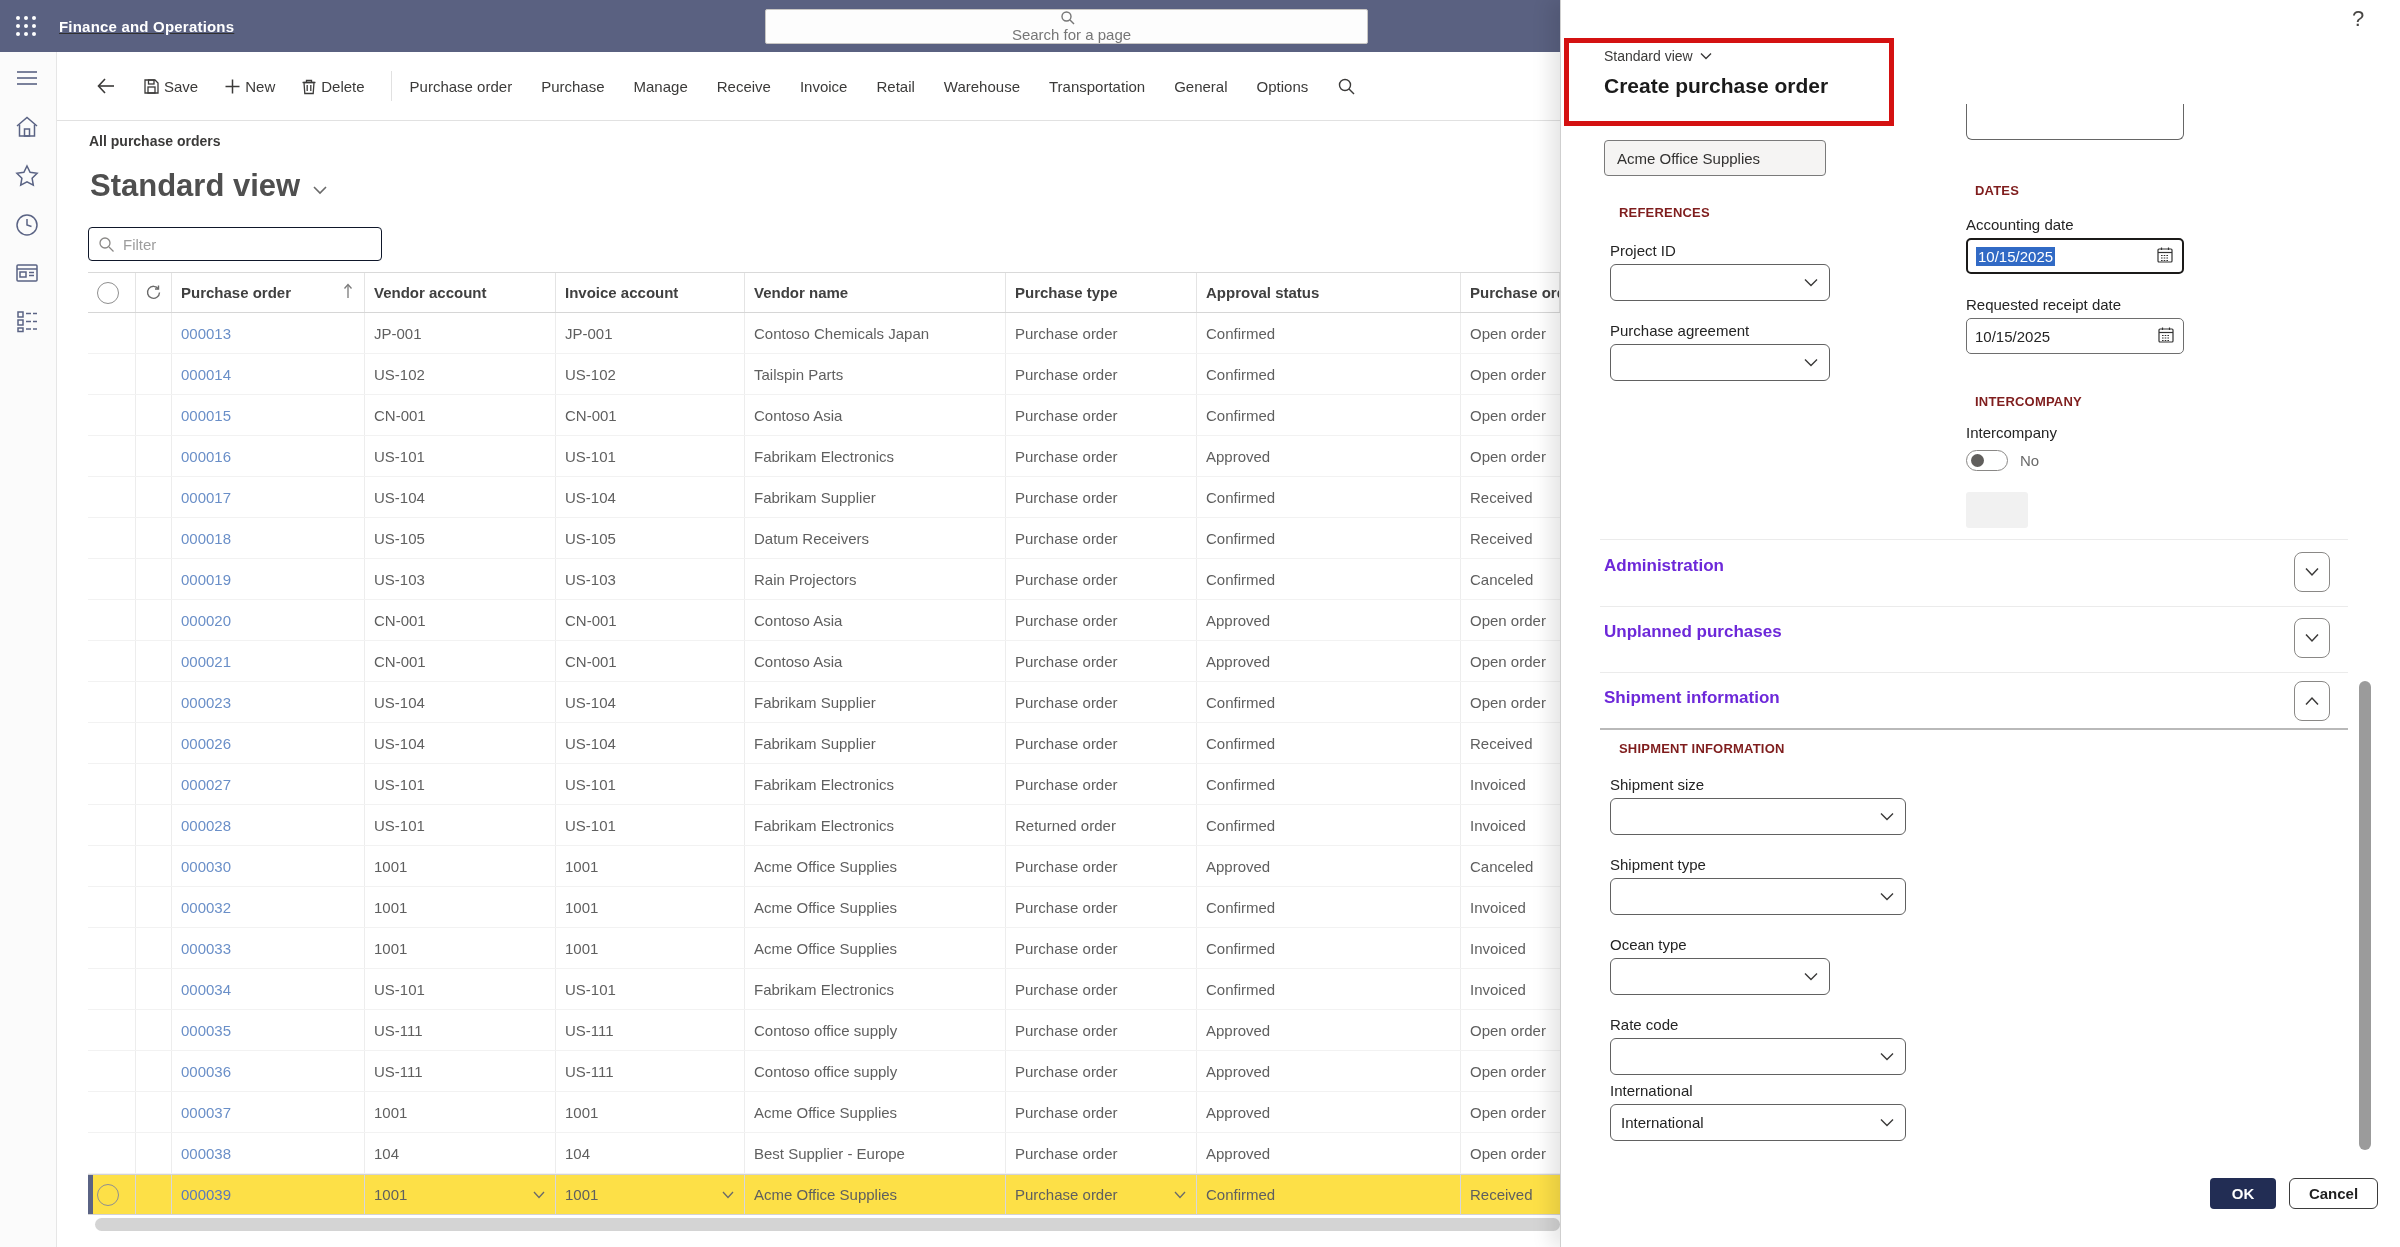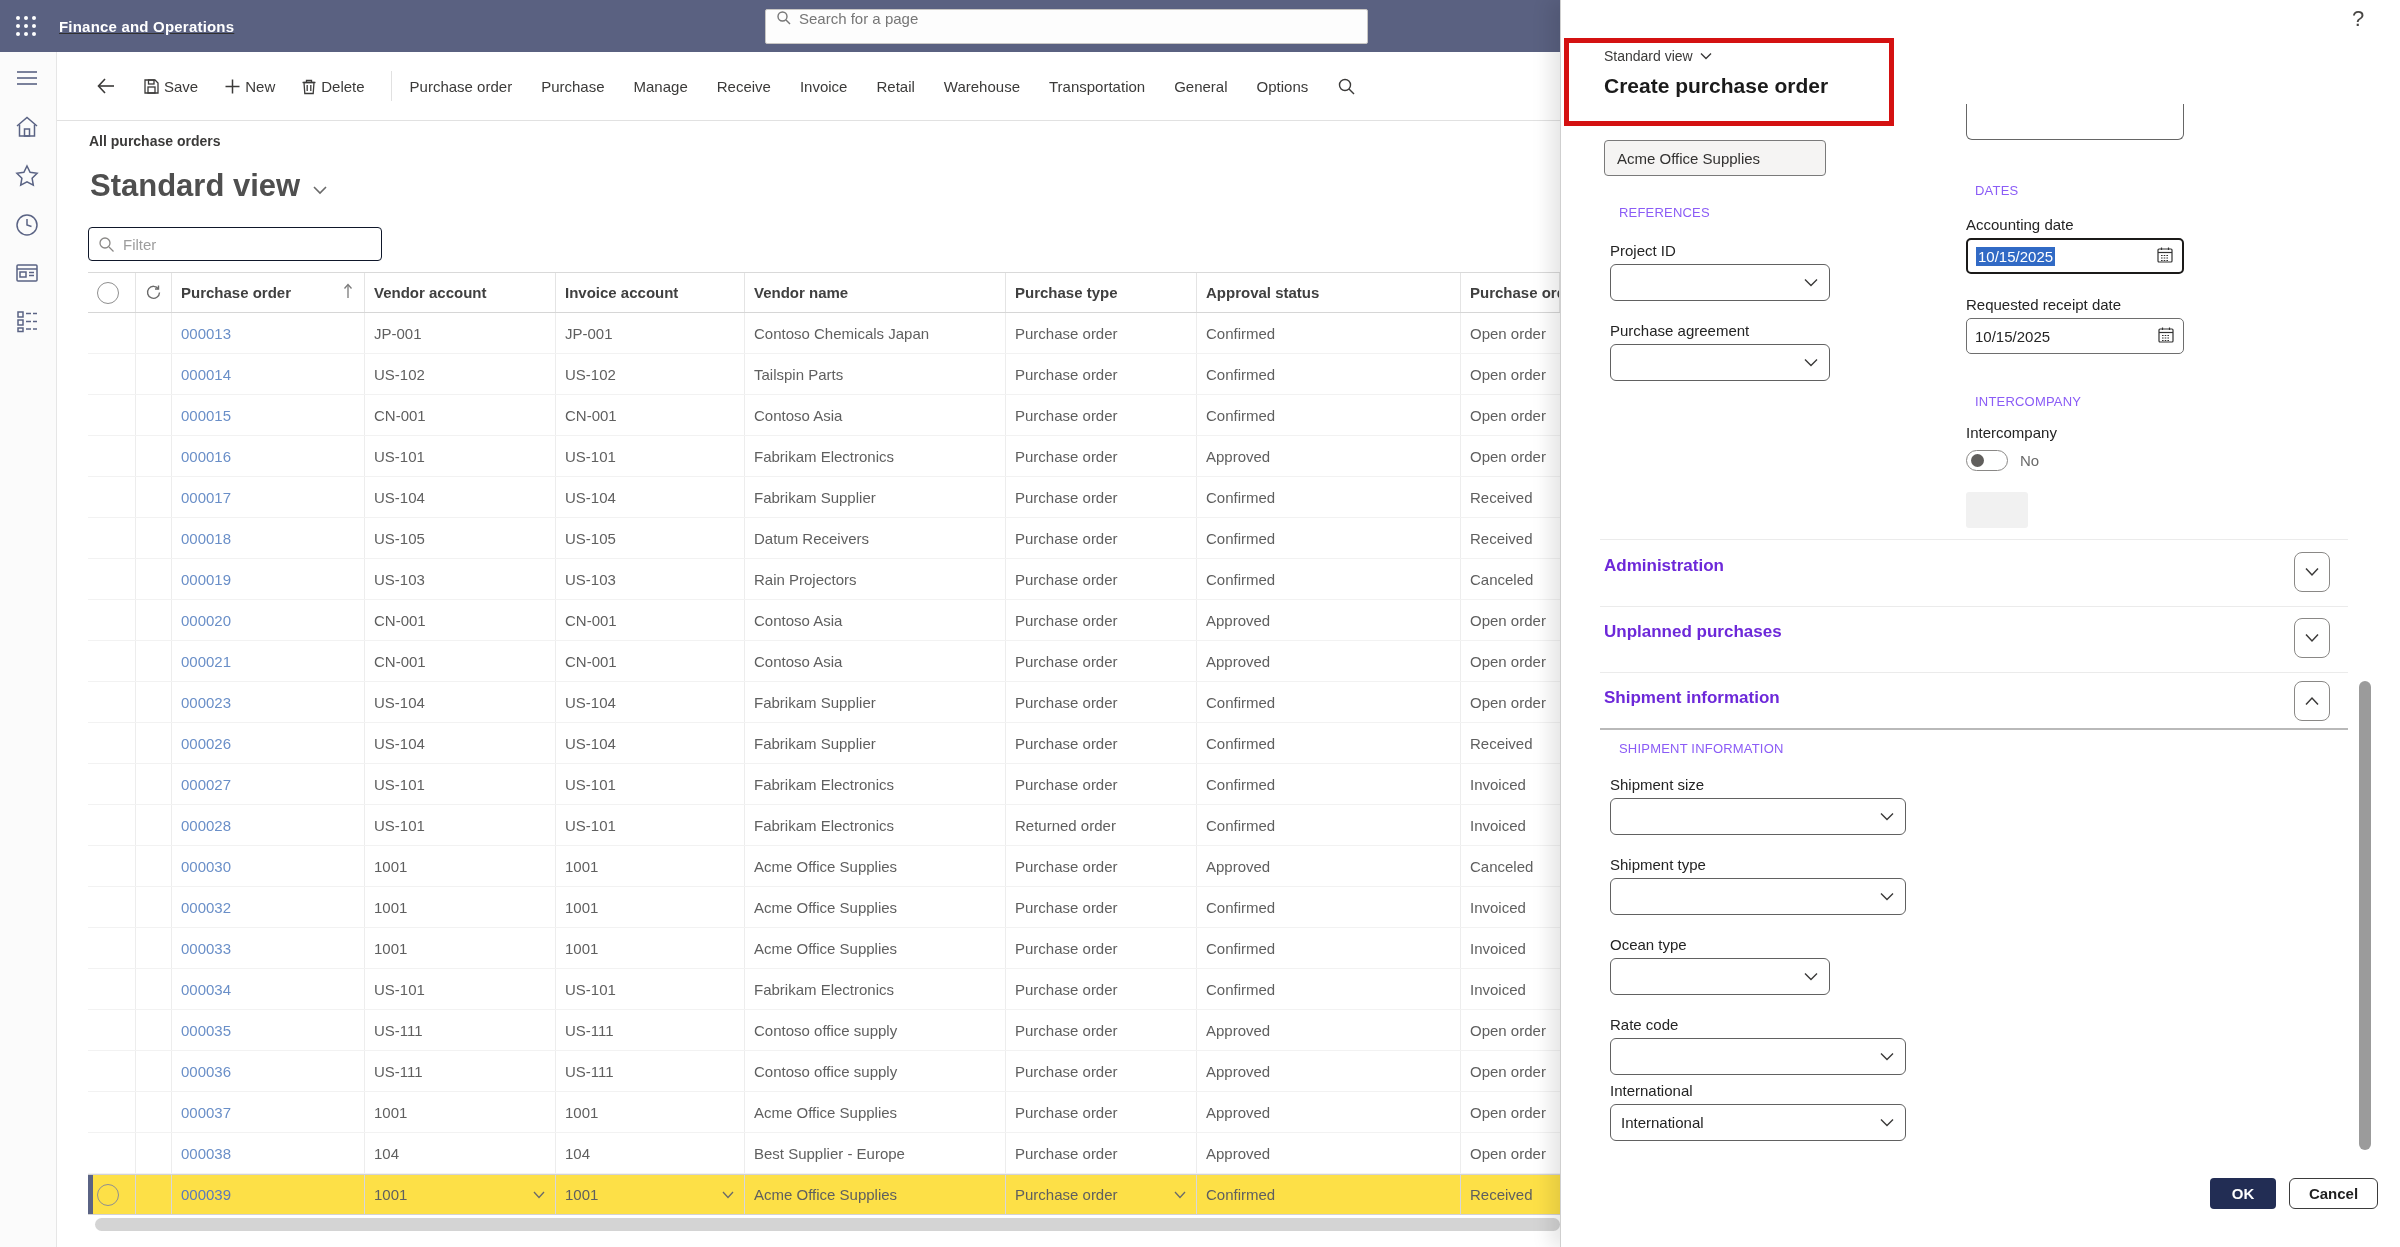--- a/index.html
+++ b/index.html
@@ -6,21 +6,21 @@
   html,body { background:#fff; }
   body { font-family:"Liberation Sans", sans-serif; color:#323130; }
   #screen { position:relative; width:2400px; height:1247px; overflow:hidden; background:#fff; }
   .abs { position:absolute; }
 
   
   .topbar { left:0; top:0; width:1560px; height:52px; background:#5a6181; display:flex; align-items:center;text-decoration:underline; }
   .waffle { width:30px; height:30px; margin-left:11px; display:grid; grid-template-columns:repeat(3,8px); grid-template-rows:repeat(3,8px); justify-content:center; align-content:center; }
   .waffle i { width:4px; height:4px; background:#fff; border-radius:50%; margin:2px; }
   .app-title { color:#fff; font-size:15px; font-weight:700; margin-left:18px; letter-spacing:.2px; }
-  .topsearch { position:absolute; left:765px; top:9px; width:603px; height:35px; background:#fdfdfd; border:1px solid #c8c6c4; border-radius:2px; display:flex; align-items:flex-start; padding-left:10px; color:#767676; font-size:15px; }
+  .topsearch { position:absolute; left:765px; top:9px; width:603px; height:35px; background:#fdfdfd; border:1px solid #c8c6c4; border-radius:2px; display:flex; align-items:center; padding-left:10px; color:#767676; font-size:15px;flex-direction:column; }
   .topsearch svg { margin-right:7px; }
 
   
   .actionpane { left:57px; top:52px; width:1503px; height:69px; background:#fff; border-bottom:1px solid #e1e1e1; display:flex; align-items:center; color:#3b3a39; font-size:15px; }
   .ap-item { display:flex; align-items:center; margin-right:26px; white-space:nowrap; cursor:default; }
   .ap-item svg { margin-right:4px; }
   .ap-back { margin-left:38px; margin-right:22px; }
   .ap-sep { width:1px; height:30px; background:#e1e1e1; margin-right:18px; }
   .ap-tab { margin-right:29px; }
 
@@ -54,21 +54,21 @@
 
   
   .panel { left:1560px; top:0; width:840px; height:1247px; background:#fff; border-left:1px solid #cfcfcf; box-shadow:-10px 0 18px rgba(0,0,0,.10); }
   .help-q { left:2352px; top:6px; font-size:22px; color:#484644; }
   .redbox { left:1564px; top:38px; width:330px; height:88px; border:5px solid #d41111; background:transparent; z-index:5; }
   .pv-label { left:1604px; top:48px; font-size:14px; color:#3b3a39; display:flex; align-items:center; }
   .pv-label svg { margin-left:6px; }
   .p-title { left:1604px; top:74px; font-size:21px; font-weight:700; color:#1b1b1b; }
   .vendor-btn { left:1604px; top:140px; width:222px; height:36px; background:#f5f4f3; border:1px solid #7a7a7a; border-radius:4px; display:flex; align-items:center; padding-left:12px; font-size:15px; color:#323130; }
   .cut-input { left:1966px; top:104px; width:218px; height:36px; border:1px solid #666; border-top:none; border-radius:0 0 6px 6px; background:#fff; }
-  .sec-h { font-size:13px; font-weight:400; color:#8b5cf6; letter-spacing:.2px;padding-left:9px; }
+  .sec-h { font-size:13px; font-weight:700; color:#7f1d1d; letter-spacing:.2px;padding-left:9px; }
   .f-label { font-size:15px; color:#242424; }
   .combo { border:1px solid #616161; border-radius:6px; background:#fff; height:37px; display:flex; align-items:center; padding:0 10px; font-size:15px; color:#242424; }
   .combo .chev { margin-left:auto; color:#3b3a39; }
   .dateinput { left:1966px; width:218px; height:36px; border:1px solid #6e6e6e; border-radius:5px; display:flex; align-items:center; padding:0 8px; font-size:15px; color:#242424; background:#fff; }
   .dateinput.focused { border:2px solid #1b1a19; }
   .dateinput .cal { margin-left:auto; color:#333; }
   .sel-text { background:#316ac5; color:#fff; padding:1px 2px; }
   .toggle { left:1966px; top:450px; display:flex; align-items:center; }
   .toggle .pill { width:42px; height:21px; border:1px solid #8a8886; border-radius:11px; position:relative; background:#fff; }
   .toggle .knob { position:absolute; left:4px; top:3px; width:13px; height:13px; border-radius:50%; background:#605e5c; }

